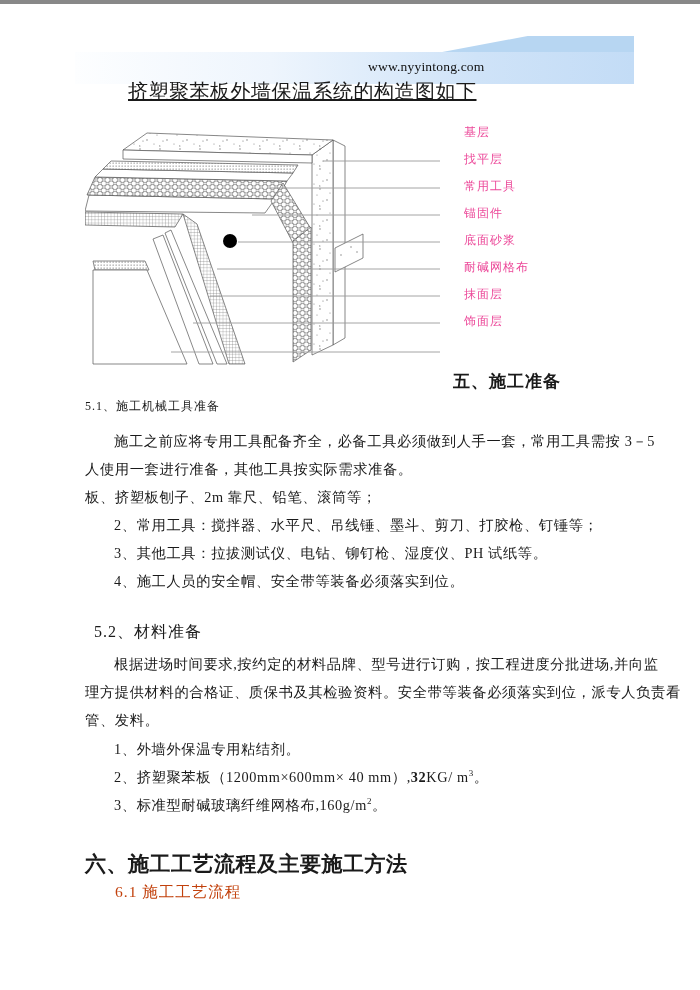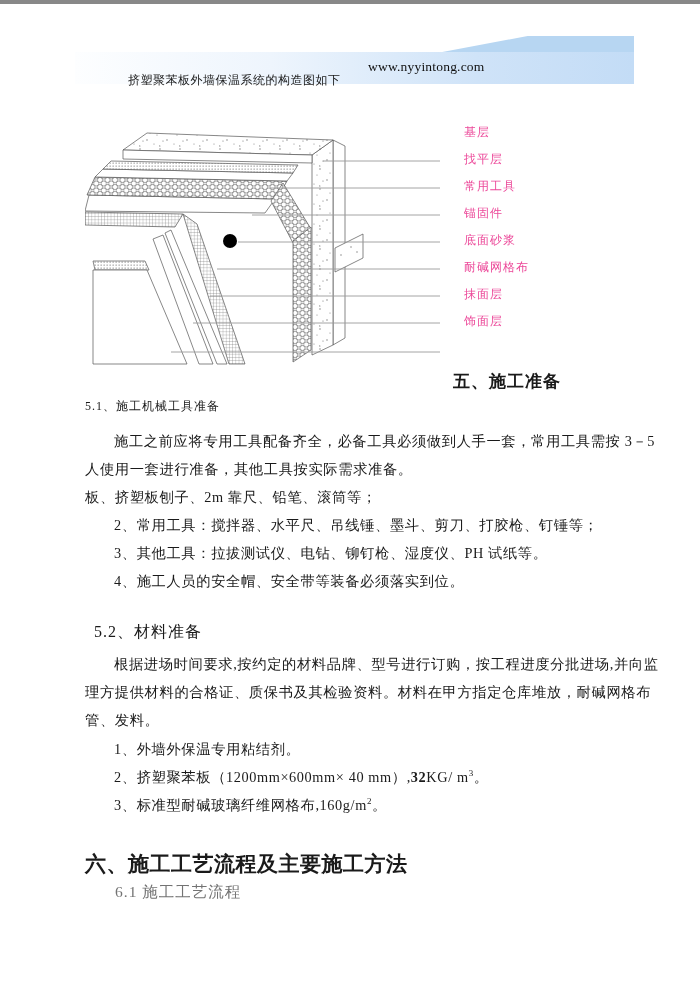--- a/index.html
+++ b/index.html
@@ -16,33 +16,33 @@
   .hdr-accent{
     position:absolute;left:437px;top:32px;width:197px;height:17px;
     background:#b7d6f2;
     clip-path:polygon(0% 100%,46% 0%,100% 0%,100% 100%);
   }
   .hdr-url{
     position:absolute;left:368px;top:55px;font-size:13.5px;color:#111;
     letter-spacing:0.2px;white-space:nowrap;
   }
   .caption{
-    position:absolute;left:128px;top:68px;font-size:12px;letter-spacing:0.5px;white-space:nowrap;
+    position:absolute;left:128px;top:74px;font-size:20px;letter-spacing:0.5px;white-space:nowrap;text-decoration:underline;
   }
   
   .diagram-svg{position:absolute;left:85px;top:113px;}
   .dlabel{
     position:absolute;left:464px;font-size:12px;letter-spacing:1px;white-space:nowrap;color:#ec4899;
   }
   
   .h-five{position:absolute;left:453px;top:366px;font-size:17px;font-weight:bold;letter-spacing:1px;white-space:nowrap;}
   .h-51{position:absolute;left:85px;top:394px;font-size:12px;letter-spacing:1px;white-space:nowrap;}
   .h-52{position:absolute;left:94px;top:618px;font-size:16px;letter-spacing:1px;white-space:nowrap;}
   .h-six{position:absolute;left:85px;top:846px;font-size:21px;font-weight:bold;letter-spacing:0.5px;white-space:nowrap;}
-  .h-61{position:absolute;left:115px;top:878px;font-size:15.5px;color:#737373;letter-spacing:1px;white-space:nowrap;}
+  .h-61{position:absolute;left:115px;top:878px;font-size:15.5px;color:#c2410c;letter-spacing:1px;white-space:nowrap;}
   
   .tblock{position:absolute;left:85px;width:590px;font-size:14.3px;letter-spacing:0.6px;}
   .tb1{top:423px;}
   .tb2{top:646px;}
   .tb3{top:731px;}
   .bline{height:28px;line-height:28px;white-space:nowrap;}
   .ind{padding-left:29px;}
   .bline b{font-weight:bold;}
   .bline sup{font-size:9px;vertical-align:super;line-height:0;}
 </style>
@@ -160,21 +160,21 @@
     <div class="bline">板、挤塑板刨子、2m 靠尺、铅笔、滚筒等；</div>
     <div class="bline ind">2、常用工具：搅拌器、水平尺、吊线锤、墨斗、剪刀、打胶枪、钉锤等；</div>
     <div class="bline ind">3、其他工具：拉拔测试仪、电钻、铆钉枪、湿度仪、PH 试纸等。</div>
     <div class="bline ind">4、施工人员的安全帽、安全带等装备必须落实到位。</div>
   </div>
 
   <div class="h-52">5.2、材料准备</div>
 
   <div class="tblock tb2">
     <div class="bline ind">根据进场时间要求,按约定的材料品牌、型号进行订购，按工程进度分批进场,并向监</div>
-    <div class="bline">理方提供材料的合格证、质保书及其检验资料。材料在甲方指定仓库堆放，耐碱网格布</div>
+    <div class="bline">理方提供材料的合格证、质保书及其检验资料。安全带等装备必须落实到位，派专人负责看</div>
     <div class="bline">管、发料。</div>
   </div>
 
   <div class="tblock tb3">
     <div class="bline ind">1、外墙外保温专用粘结剂。</div>
     <div class="bline ind"><span>2、挤塑聚苯板（1200mm×600mm× 40 mm）,</span><b>32</b><span>KG/ m</span><sup>3</sup><span>。</span></div>
     <div class="bline ind"><span>3、标准型耐碱玻璃纤维网格布,160g/m</span><sup>2</sup><span>。</span></div>
   </div>
 
   <div class="h-six">六、施工工艺流程及主要施工方法</div>

